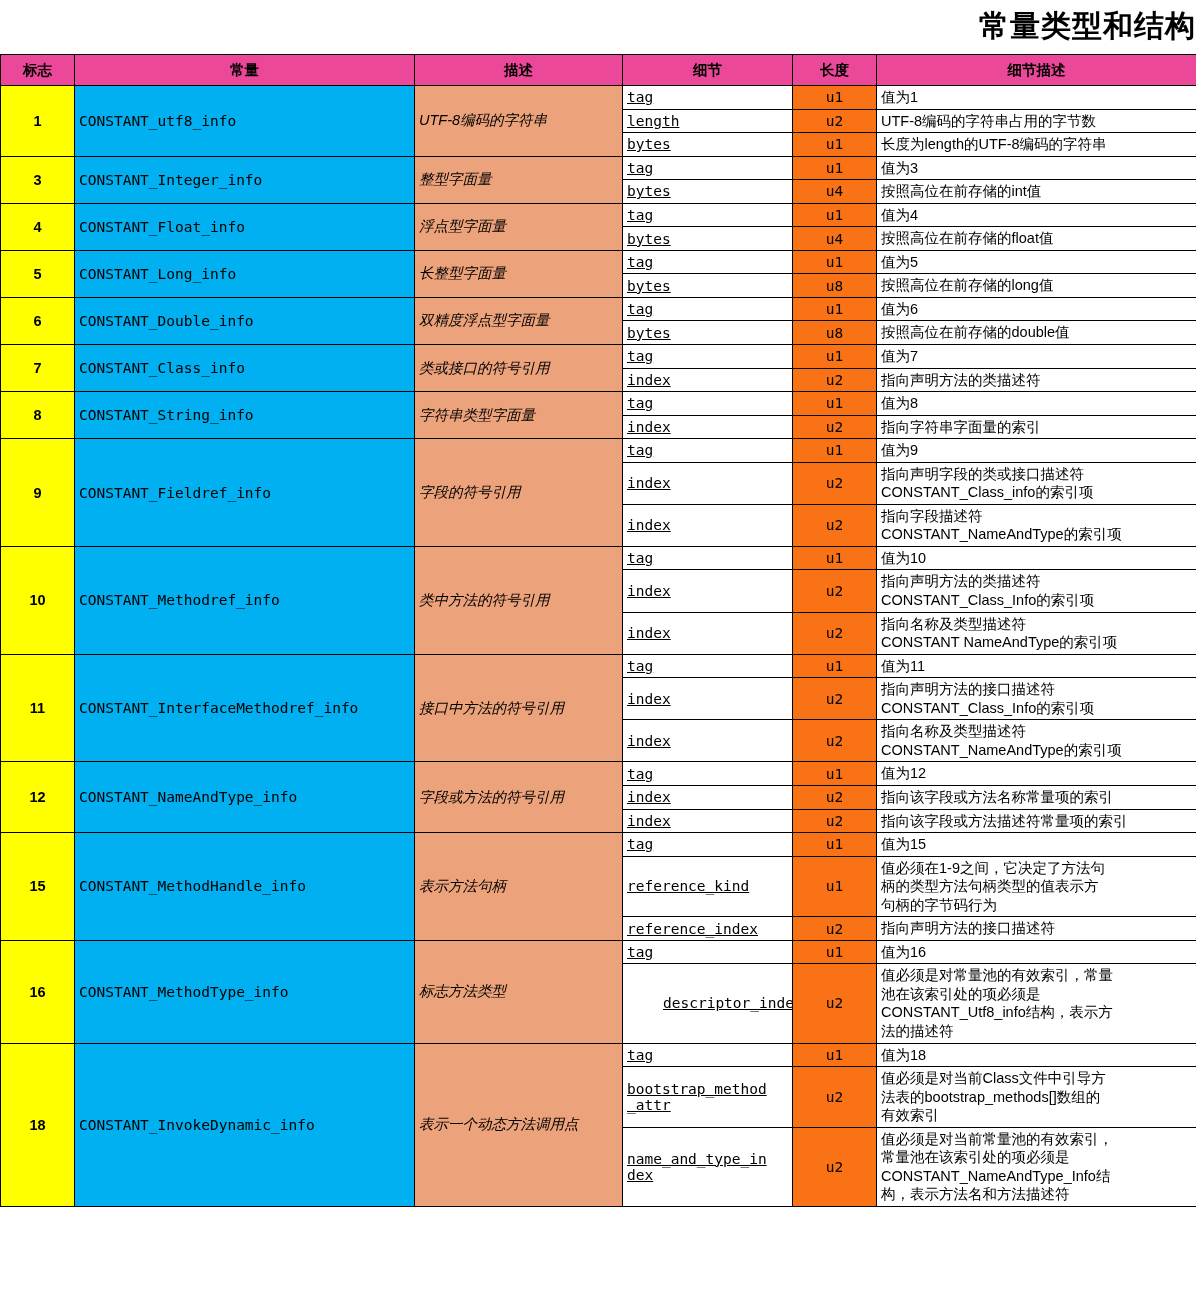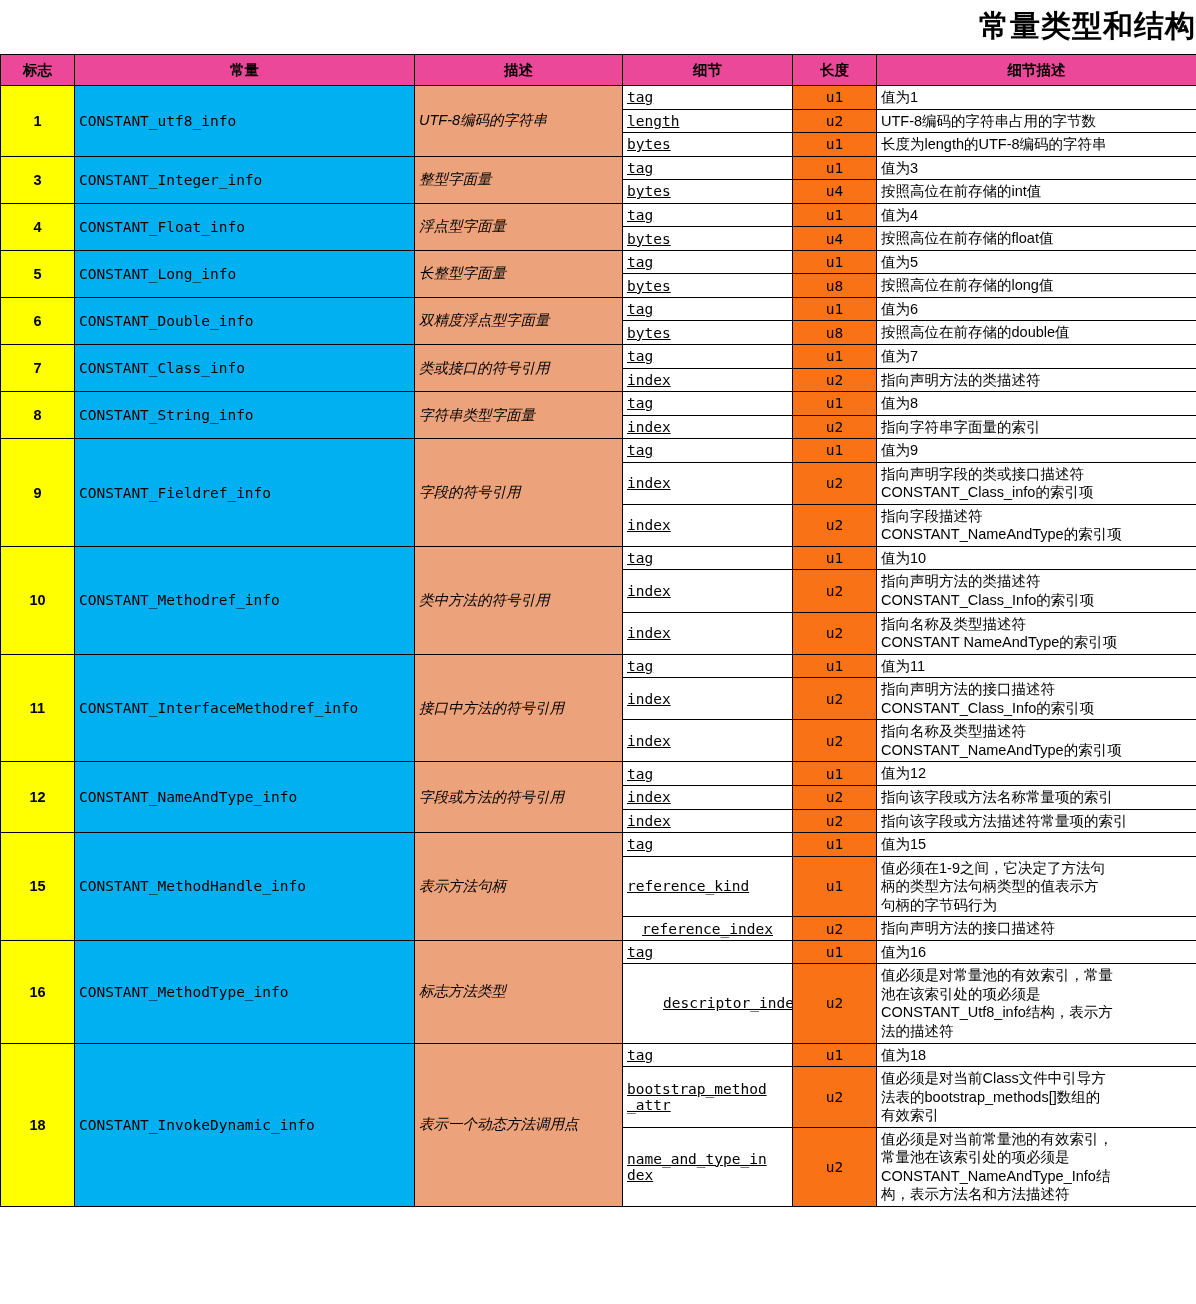--- a/index.html
+++ b/index.html
@@ -299,21 +299,21 @@
         <td class="detdesc">值为15</td>
       </tr>
       <tr class="datarow">
         <td class="detail" style="white-space: pre-line; margin-left: 25px;">reference_kind</td>
         <td class="len">u1</td>
         <td class="detdesc">值必须在1-9之间，它决定了方法句
 柄的类型方法句柄类型的值表示方
 句柄的字节码行为</td>
       </tr>
       <tr class="datarow">
-        <td class="detail" style="white-space: pre-line; text-align: center;">reference_index</td>
+        <td class="detail" style="white-space: pre-line;">reference_index</td>
         <td class="len">u2</td>
         <td class="detdesc">指向声明方法的接口描述符</td>
       </tr>
       <tr class="datarow">
         <td class="flag" rowspan="2">16</td>
         <td class="constname" rowspan="2">CONSTANT_MethodType_info</td>
         <td class="desc" rowspan="2">标志方法类型</td>
         <td class="detail" style="white-space: pre-line;">tag</td>
         <td class="len">u1</td>
         <td class="detdesc">值为16</td>

